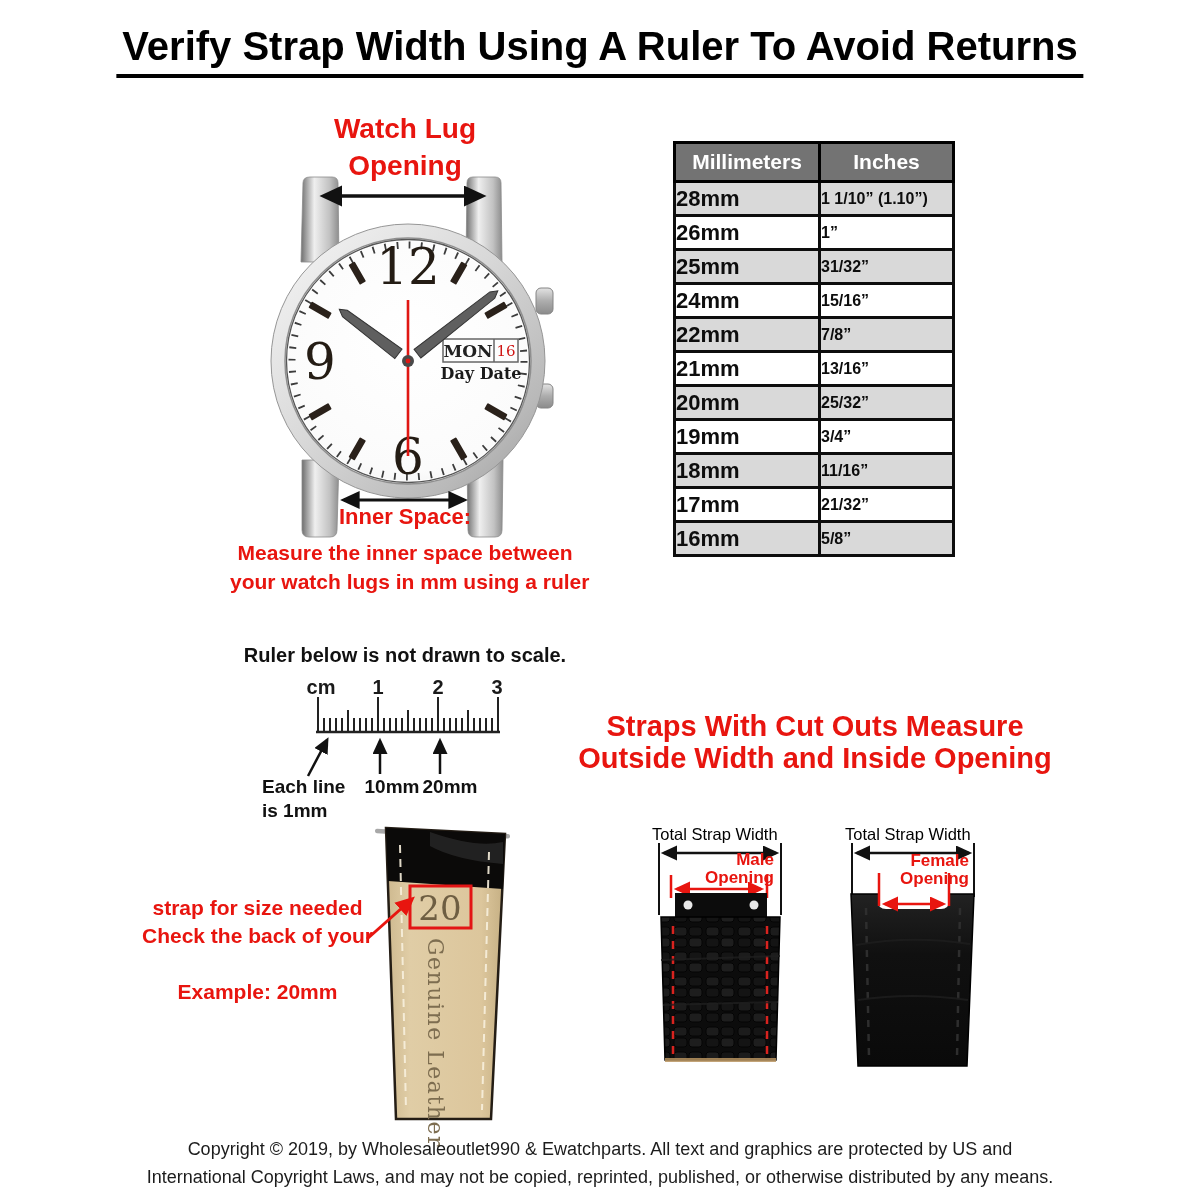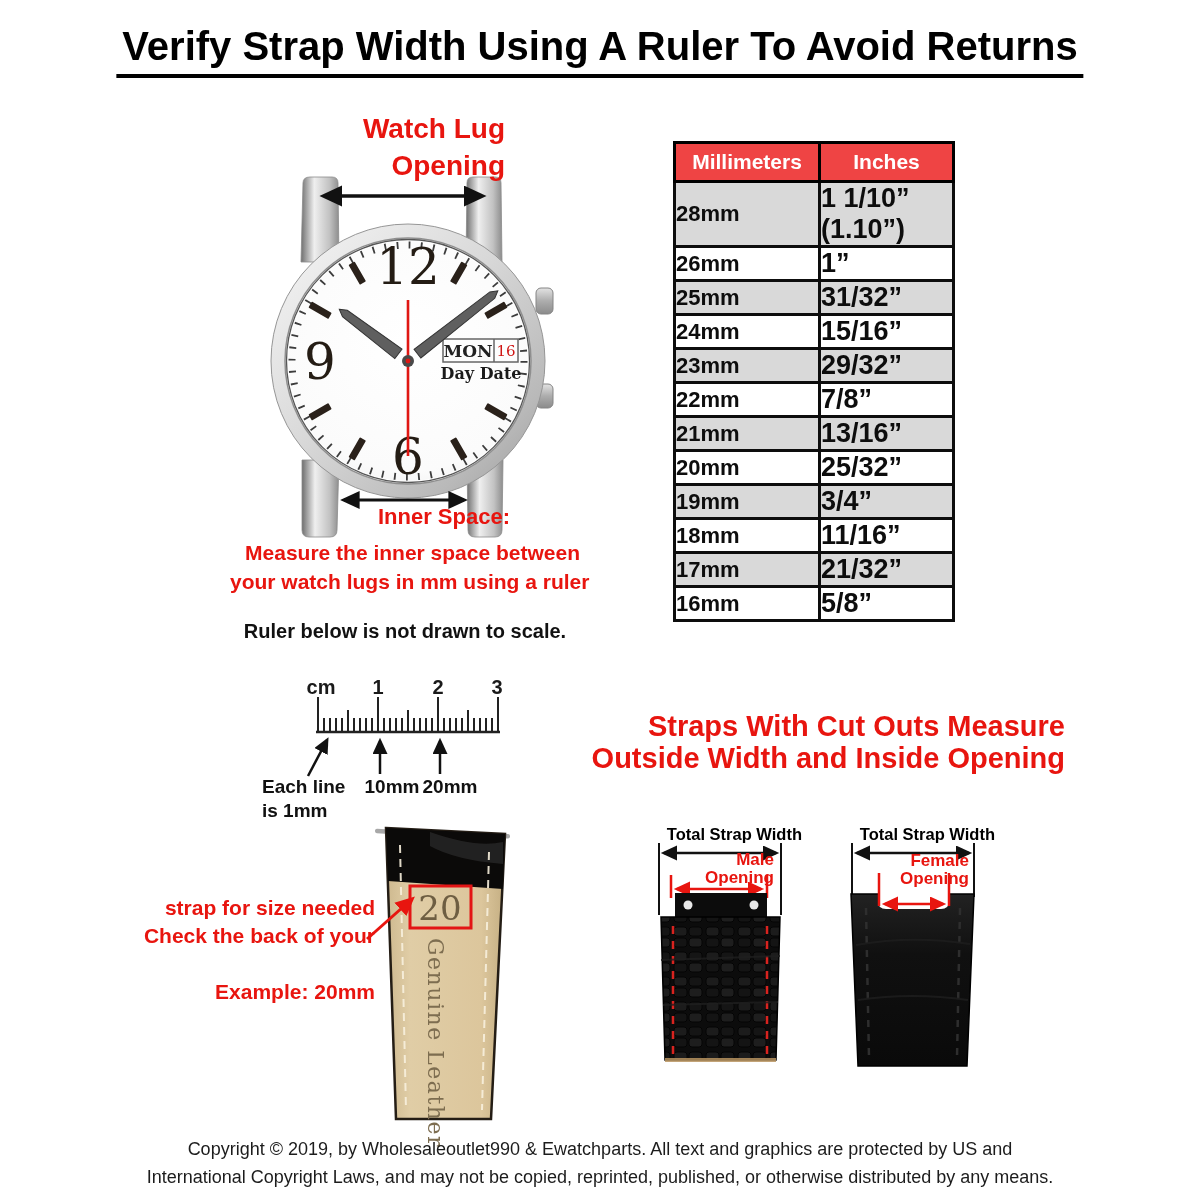--- a/index.html
+++ b/index.html
@@ -1,36 +1,36 @@
 <!DOCTYPE html>
 <html><head>
 <meta charset="utf-8">
 <style>
   html,body{margin:0;padding:0;background:#fff;}
   #canvas{position:relative;width:1200px;height:1200px;background:#ffffff;overflow:hidden;
           font-family:"Liberation Sans",sans-serif;}
   #gfx{position:absolute;left:0;top:0;z-index:1;}
   .lbl{position:absolute;z-index:2;white-space:nowrap;}
   .ctr{text-align:center;}
-  .red{color:#e8150f;font-weight:bold;text-align:right;}
-  .blk{color:#111;font-weight:bold;}
+  .red{color:#e8150f;font-weight:bold;}
+  .blk{color:#111;font-weight:bold;margin-top:24px;}
   #page-title{top:24px;left:50%;transform:translateX(-50%);font-size:40px;font-weight:bold;
               color:#000;border-bottom:4px solid #000;padding:0 6px 5px 6px;}
   .lug-lbl{font-size:28px;line-height:37px;width:200px;left:305px;}
   #chart-title{top:114px;left:673px;width:281px;font-size:22px;font-weight:bold;color:#000;}
   #conv-table{position:absolute;z-index:2;left:673px;top:141px;width:282px;border-collapse:collapse;table-layout:fixed;}
-  #conv-table th{background:#ef4444;color:#fff;font-weight:bold;font-size:21px;height:34px;border:3px solid #000;}
+  #conv-table th{background:#737373;color:#fff;font-weight:bold;font-size:21px;height:34px;border:3px solid #000;}
   #conv-table td{font-weight:bold;color:#0d0d0d;height:31px;text-align:left;border:3px solid #0d0d0d;padding:0;}
   #conv-table td.mm{font-size:22px;}
-  #conv-table td.in{font-size:27px;}
+  #conv-table td.in{font-size:16px;}
   #conv-table tbody tr:nth-child(odd) td{background:#d9d9d9;}
   #conv-table tbody tr:nth-child(even) td{background:#ffffff;}
   .small-note{font-size:19px;font-weight:bold;color:#111;}
   .footer-line{width:1200px;left:0;text-align:center;font-size:18px;color:#1c1c1c;font-weight:400;}
-  .strap-toplbl{font-size:16.5px;font-weight:bold;color:#000;width:138px;text-align:right;margin-left:12px;}
+  .strap-toplbl{font-size:16.5px;font-weight:normal;color:#000;width:138px;text-align:left;}
   .strap-openlbl{font-size:17px;width:112px;text-align:right;}
 </style>
 </head>
 <body>
 
 <div id="canvas">
 
   <svg id="gfx" width="1200" height="1200" viewBox="0 0 1200 1200">
     <defs>
       <linearGradient id="caseG" x1="0" y1="0" x2="1" y2="1">
@@ -220,24 +220,20 @@
         </tr>
       <tr>
           <td class="mm">25mm</td>
           <td class="in">31/32”</td>
         </tr>
       <tr>
           <td class="mm">24mm</td>
           <td class="in">15/16”</td>
         </tr>
       <tr>
-          <td class="mm">23mm</td>
-          <td class="in">29/32”</td>
-        </tr>
-      <tr>
           <td class="mm">22mm</td>
           <td class="in">7/8”</td>
         </tr>
       <tr>
           <td class="mm">21mm</td>
           <td class="in">13/16”</td>
         </tr>
       <tr>
           <td class="mm">20mm</td>
           <td class="in">25/32”</td>

